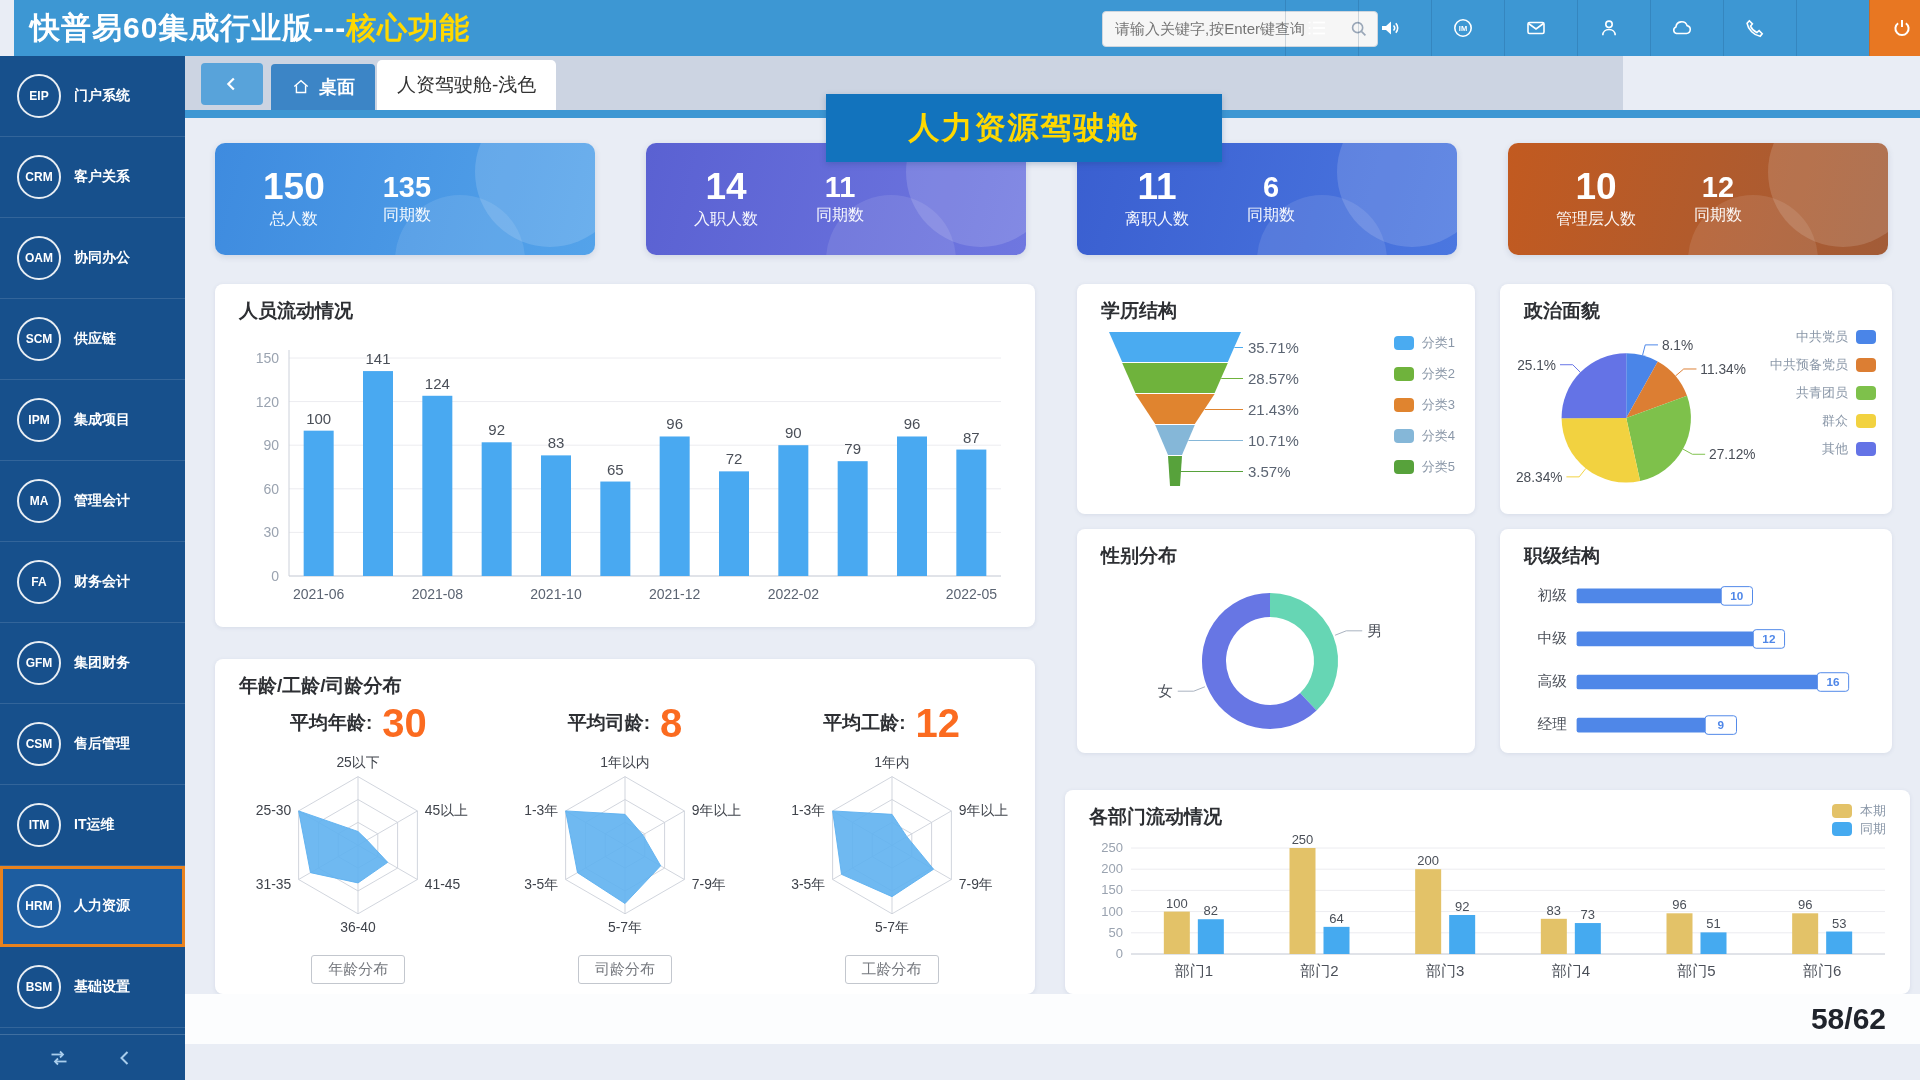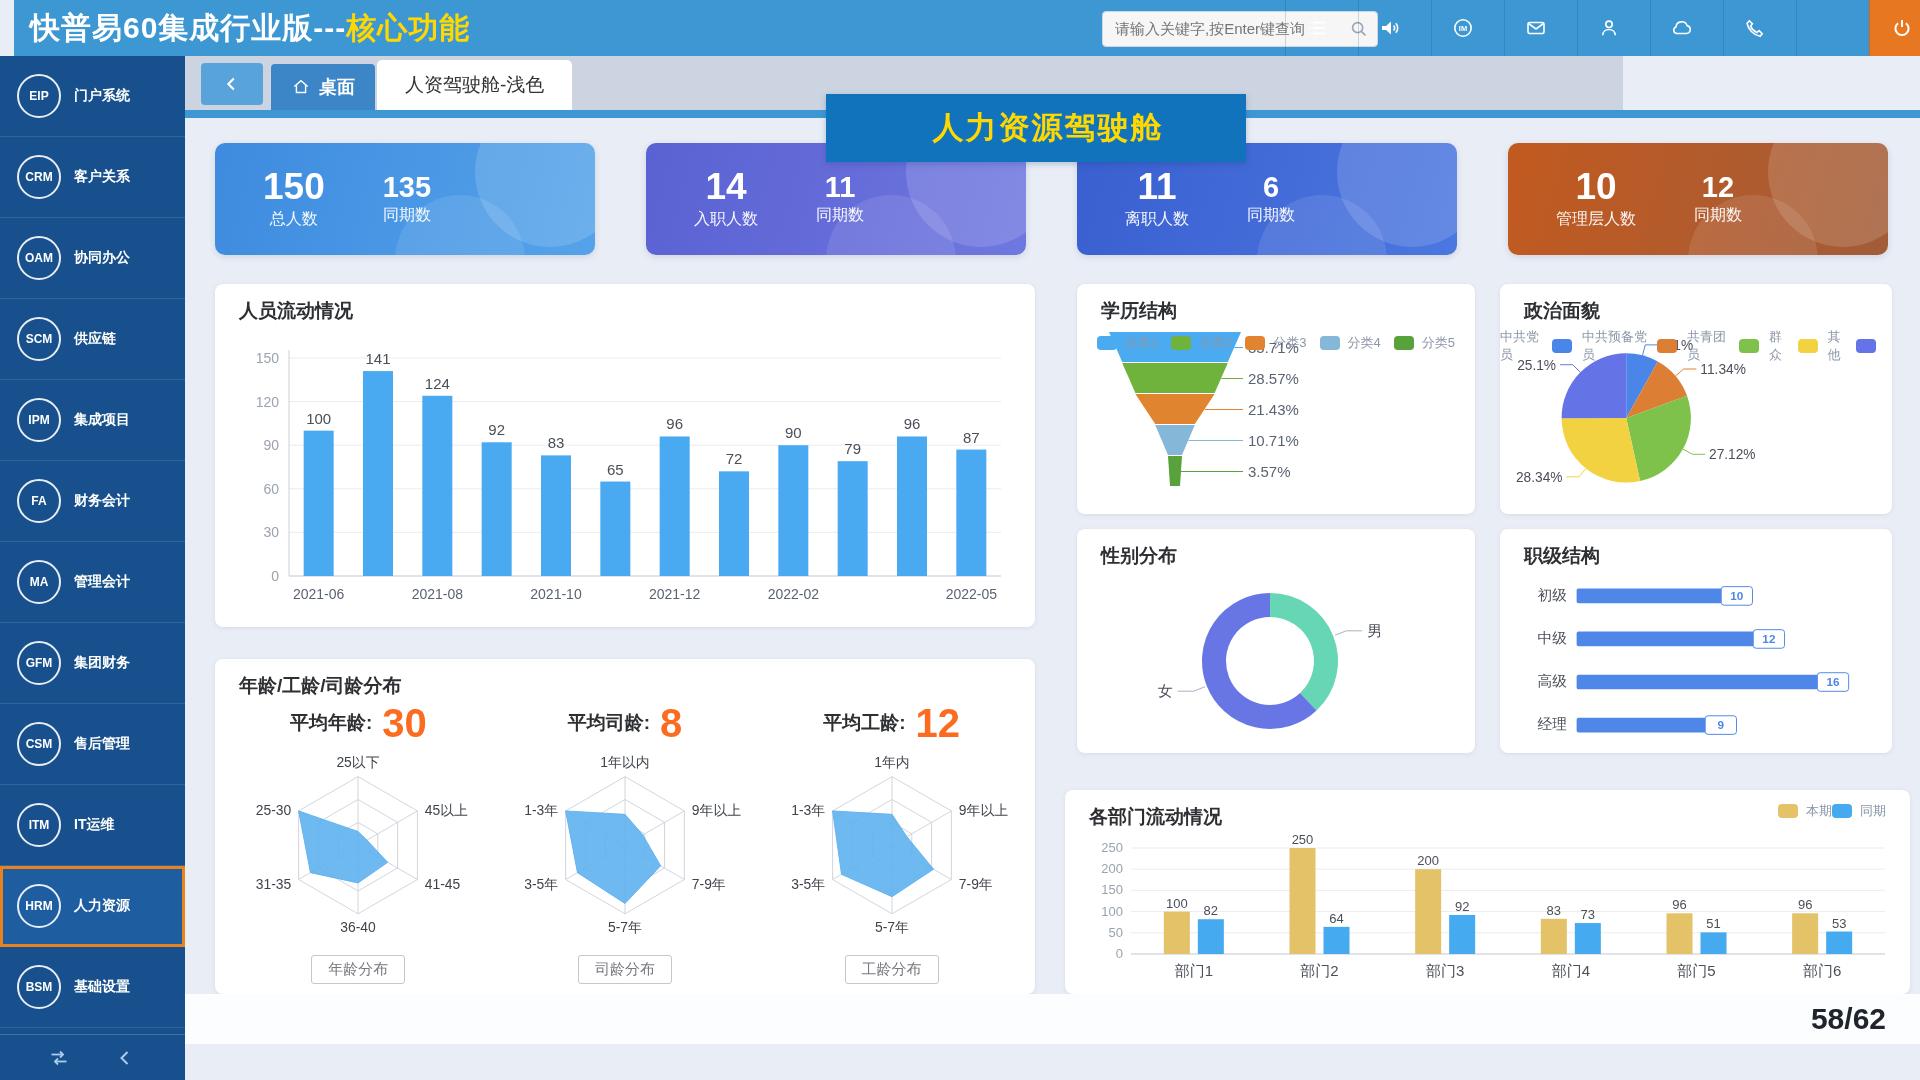--- a/index.html
+++ b/index.html
@@ -30,28 +30,28 @@
   .side-item.selected{outline:3px solid #e8821e;outline-offset:-3px;background:#1d5da0;}
   .side-footer{position:absolute;left:0;bottom:0;width:185px;height:46px;background:#17508c;
     border-top:1px solid rgba(255,255,255,.18);display:flex;align-items:center;justify-content:space-around;padding:0 26px;box-sizing:border-box;}
 
   
   .tabrow{position:absolute;left:185px;top:56px;width:1438px;height:54px;background:#ccd4e2;display:flex;align-items:flex-end;}
   .back-btn{width:62px;height:42px;background:#58a3da;border-radius:4px;margin:0 8px 5px 16px;
     display:flex;align-items:center;justify-content:center;cursor:pointer;}
   .tab-desktop{height:46px;background:#3c85c6;border-radius:4px 4px 0 0;padding:0 20px;display:flex;
     align-items:center;gap:8px;color:#fff;font-size:18px;font-weight:bold;margin-right:2px;cursor:pointer;}
-  .tab-active{height:50px;background:#fff;border-radius:5px 5px 0 0;padding:0 28px;display:flex;
+  .tab-active{height:50px;background:#fff;border-radius:5px 5px 0 0;padding:0 20px;display:flex;
     align-items:center;color:#333;font-size:19px;cursor:pointer;}
   .bluestrip{position:absolute;left:185px;top:110px;width:1735px;height:8px;background:#3d97d3;}
 
   
   .banner{position:absolute;left:826px;top:94px;width:396px;height:68px;background:#1273bd;z-index:50;
     display:flex;align-items:center;justify-content:center;font-size:31px;font-weight:bold;color:#ffd800;
-    letter-spacing:2px;box-shadow:0 2px 6px rgba(20,60,110,.25);padding-left:24px;}
+    letter-spacing:2px;box-shadow:0 2px 6px rgba(20,60,110,.25);}
 
   
   .kpi{position:absolute;top:143px;width:380px;height:112px;border-radius:10px;overflow:hidden;
     display:flex;align-items:center;gap:58px;padding-left:48px;box-sizing:border-box;box-shadow:0 2px 6px rgba(60,80,120,.15);}
   .kpi::before{content:"";position:absolute;right:-30px;top:-46px;width:150px;height:150px;border-radius:50%;background:rgba(255,255,255,.14);}
   .kpi::after{content:"";position:absolute;right:70px;bottom:-70px;width:130px;height:130px;border-radius:50%;background:rgba(255,255,255,.10);}
   .kpi .stat{display:flex;flex-direction:column;align-items:center;z-index:1;}
   .kpi .v{font-size:37px;font-weight:bold;color:#fff;line-height:1.05;}
   .kpi .stat.second .v{font-size:29px;}
   .kpi .l{font-size:16px;color:rgba(255,255,255,.95);margin-top:3px;}
@@ -74,21 +74,21 @@
   .mount{position:absolute;}
   #m-personnel{left:24px;top:52px;}
   #m-education{left:16px;top:42px;}
   #m-politics{left:8px;top:32px;}
   #m-gender{left:15px;top:40px;}
   #m-joblevel{left:20px;top:40px;}
   #m-dept{left:20px;top:44px;}
   #m-politics svg{height:196px;}
   #m-joblevel svg{height:182px;}
 
-  .legend-col{position:absolute;display:flex;flex-direction:row;justify-content:center;}
+  .legend-col{position:absolute;display:flex;flex-direction:column;justify-content:center;}
   .lg-row{display:flex;align-items:center;gap:8px;cursor:pointer;}
   .sw{width:20px;height:14px;border-radius:4px;display:inline-block;flex:0 0 auto;}
   .lg-label{font-size:13px;color:#8a97a8;}
   #lg-education{right:20px;top:50px;gap:13px;}
   #lg-politics{right:16px;top:44px;gap:10px;align-items:flex-end;}
   #lg-politics .lg-row{flex-direction:row;}
   #lg-dept{right:24px;top:12px;gap:0;}
 
   
   .radar-groups{position:absolute;left:10px;top:40px;width:800px;display:flex;}
@@ -193,26 +193,26 @@
       </div>
     <div class="side-item">
         <span class="badge">SCM</span>
         <span class="lbl">供应链</span>
       </div>
     <div class="side-item">
         <span class="badge">IPM</span>
         <span class="lbl">集成项目</span>
       </div>
     <div class="side-item">
+        <span class="badge">MA</span>
+        <span class="lbl">管理会计</span>
+      </div>
+    <div class="side-item">
         <span class="badge">FA</span>
         <span class="lbl">财务会计</span>
-      </div>
-    <div class="side-item">
-        <span class="badge">MA</span>
-        <span class="lbl">管理会计</span>
       </div>
     <div class="side-item">
         <span class="badge">GFM</span>
         <span class="lbl">集团财务</span>
       </div>
     <div class="side-item">
         <span class="badge">CSM</span>
         <span class="lbl">售后管理</span>
       </div>
     <div class="side-item">

